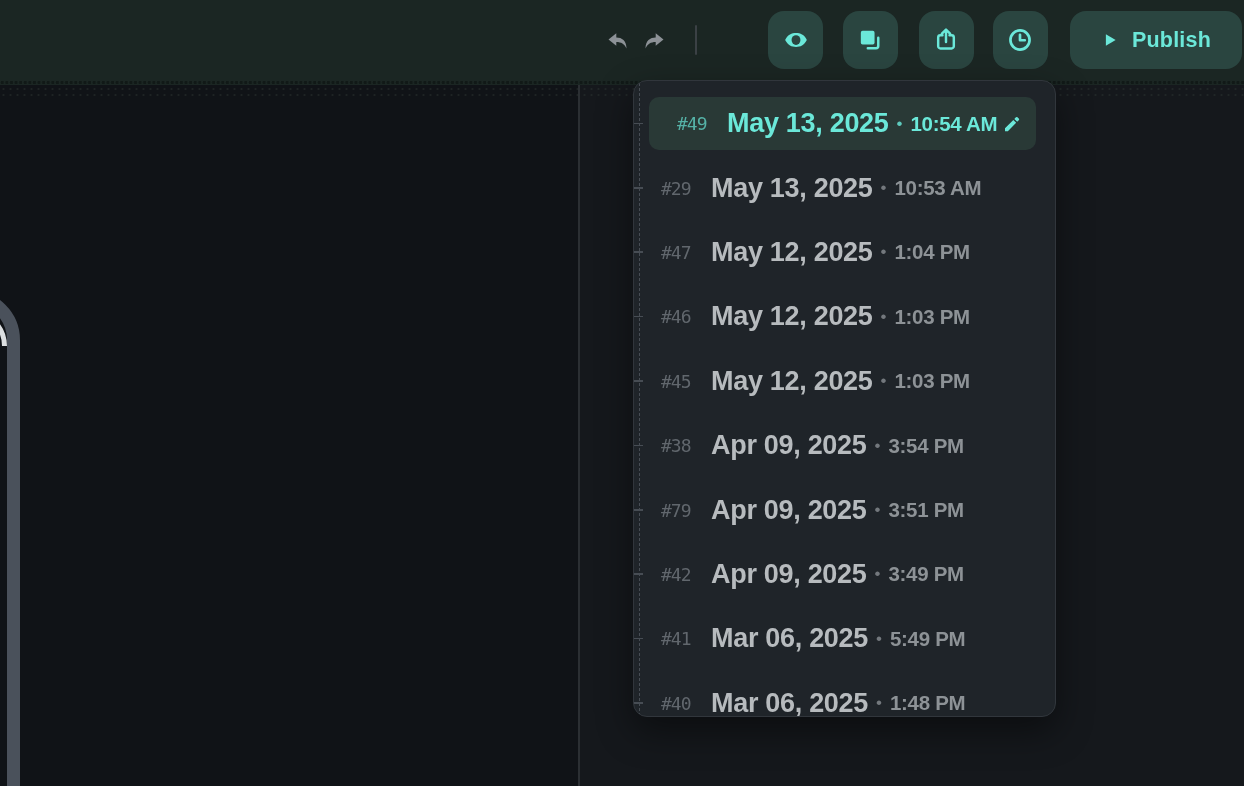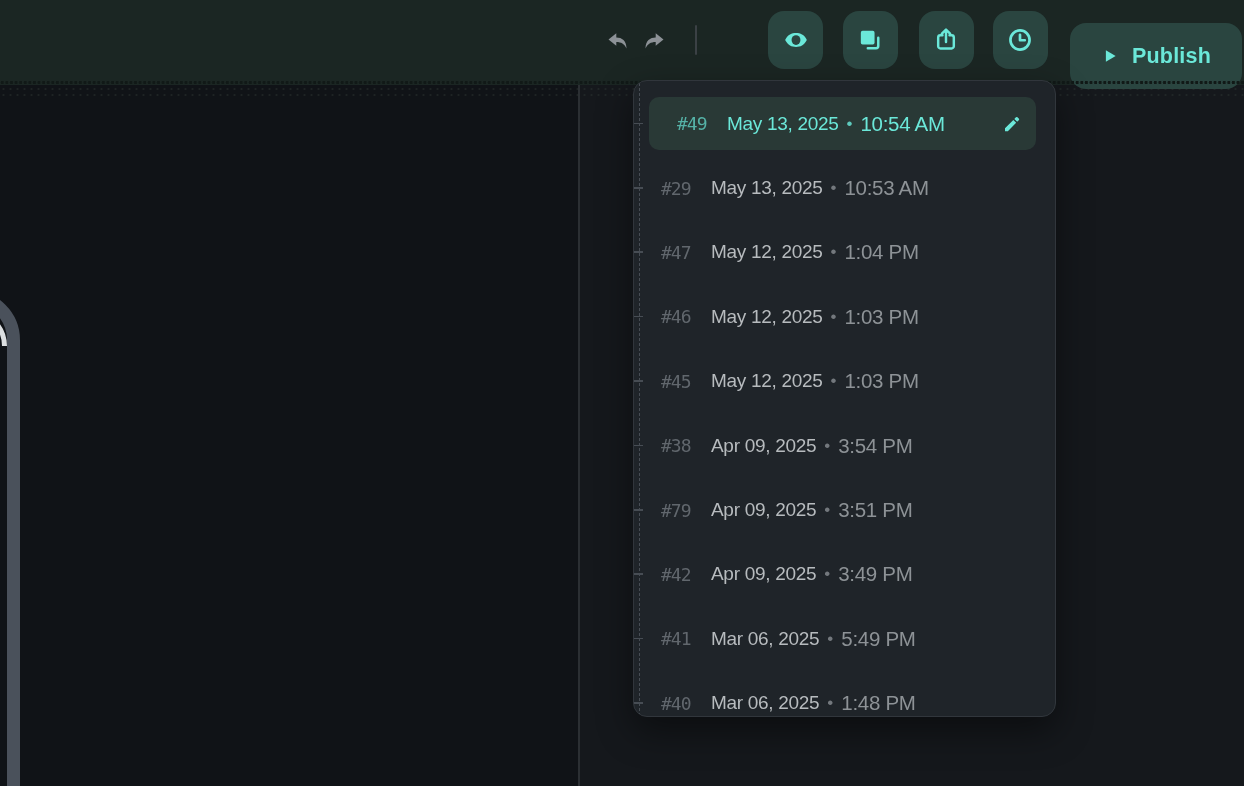--- a/index.html
+++ b/index.html
@@ -9,23 +9,23 @@
   
   .header{position:absolute;left:0;top:0;width:100%;height:85px;background:var(--header_bg,#1b2623);}
   .header::after{content:"";position:absolute;left:0;right:0;bottom:0;height:5px;
     background-image:radial-gradient(circle at 2.2px 2.6px,#111917 1.6px,transparent 1.8px);
     background-size:4.6px 5px;}
   .ghost-btn{position:absolute;top:25px;width:34px;height:32px;display:flex;align-items:center;
     justify-content:center;cursor:pointer;}
   .tb-divider{position:absolute;left:695px;top:25px;width:2px;height:30px;background:#3b4145;border-radius:1px;}
   .icon-btn{position:absolute;top:11px;width:55px;height:58px;border-radius:16px;
     background:var(--button_bg,#2a4540);display:flex;align-items:center;justify-content:center;cursor:pointer;}
-  .publish-btn{position:absolute;top:11px;left:1070px;width:172px;height:66px;border-radius:16px;
+  .publish-btn{position:absolute;top:11px;left:1070px;width:172px;height:58px;border-radius:16px;
     background:var(--button_bg,#2a4540);display:flex;align-items:center;justify-content:center;gap:13px;
-    color:var(--accent,#6be8d9);font-size:21.5px;font-weight:700;letter-spacing:.2px;cursor:pointer;margin-top:12px;}
+    color:var(--accent,#6be8d9);font-size:21.5px;font-weight:700;letter-spacing:.2px;cursor:pointer;}
 
   
   .canvas-left{position:absolute;left:0;top:85px;width:578px;bottom:0;background:var(--canvas_left_bg,#101317);}
   .canvas-divider{position:absolute;left:578px;top:85px;width:1.5px;bottom:0;background:#2b2f33;}
   .canvas-right{position:absolute;left:579.5px;top:85px;right:0;bottom:0;background:var(--canvas_right_bg,#15181c);}
   .dot-band{position:absolute;left:0;top:86px;width:100%;height:13px;opacity:.5;
     background-image:radial-gradient(circle,#2b3331 1px,transparent 1.2px);background-size:7px 6px;}
   .device-frame{position:absolute;left:0;top:290px;pointer-events:none;}
 
   
@@ -34,23 +34,23 @@
     box-shadow:0 14px 36px rgba(0,0,0,.45);overflow:hidden;}
   .timeline{position:absolute;left:4.5px;top:-3px;bottom:0;width:0;border-left:1px dashed #474d54;}
   .vlist{position:absolute;left:0;right:0;top:10.5px;}
   .vrow{position:relative;height:64.4px;display:flex;align-items:stretch;cursor:pointer;}
   .vrow::before{content:"";position:absolute;left:0;top:50%;margin-top:-1px;width:9px;height:1.5px;background:#474d54;}
   .pill{flex:1;margin:5.7px 19px 5.7px 15px;border-radius:10px;display:flex;align-items:center;
     padding:0 14px 0 12px;box-sizing:border-box;}
   .vrow.selected .pill{background:var(--selected_row_bg,#293936);padding-left:28px;}
   .vnum{width:50px;flex:0 0 50px;font-family:"DejaVu Sans Mono",monospace;font-size:18px;
     letter-spacing:-1px;color:var(--text_number,#61676d);}
-  .vdate{font-size:19px;font-weight:400;color:var(--text_date,#b7bbbe);letter-spacing:-0.3px;white-space:nowrap;}
+  .vdate{font-size:27px;font-weight:700;color:var(--text_date,#b7bbbe);letter-spacing:-0.3px;white-space:nowrap;}
   .vsep{margin:0 8px;color:#73787d;font-size:17px;}
-  .vtime{font-size:20.5px;font-weight:400;color:var(--text_dim,#8d9296);letter-spacing:-0.3px;white-space:nowrap;}
+  .vtime{font-size:20.5px;font-weight:700;color:var(--text_dim,#8d9296);letter-spacing:-0.3px;white-space:nowrap;}
   .vedit{display:none;margin-left:auto;align-items:center;justify-content:center;cursor:pointer;}
   .vrow.selected .vedit{display:flex;}
   .vrow.selected .vnum{color:#55b2a7;}
   .vrow.selected .vdate,.vrow.selected .vtime{color:var(--accent,#6be8d9);}
   .vrow.selected .vsep{color:#5ecabd;}
   svg{display:block;}
 </style>
 </head>
 <body>
 

